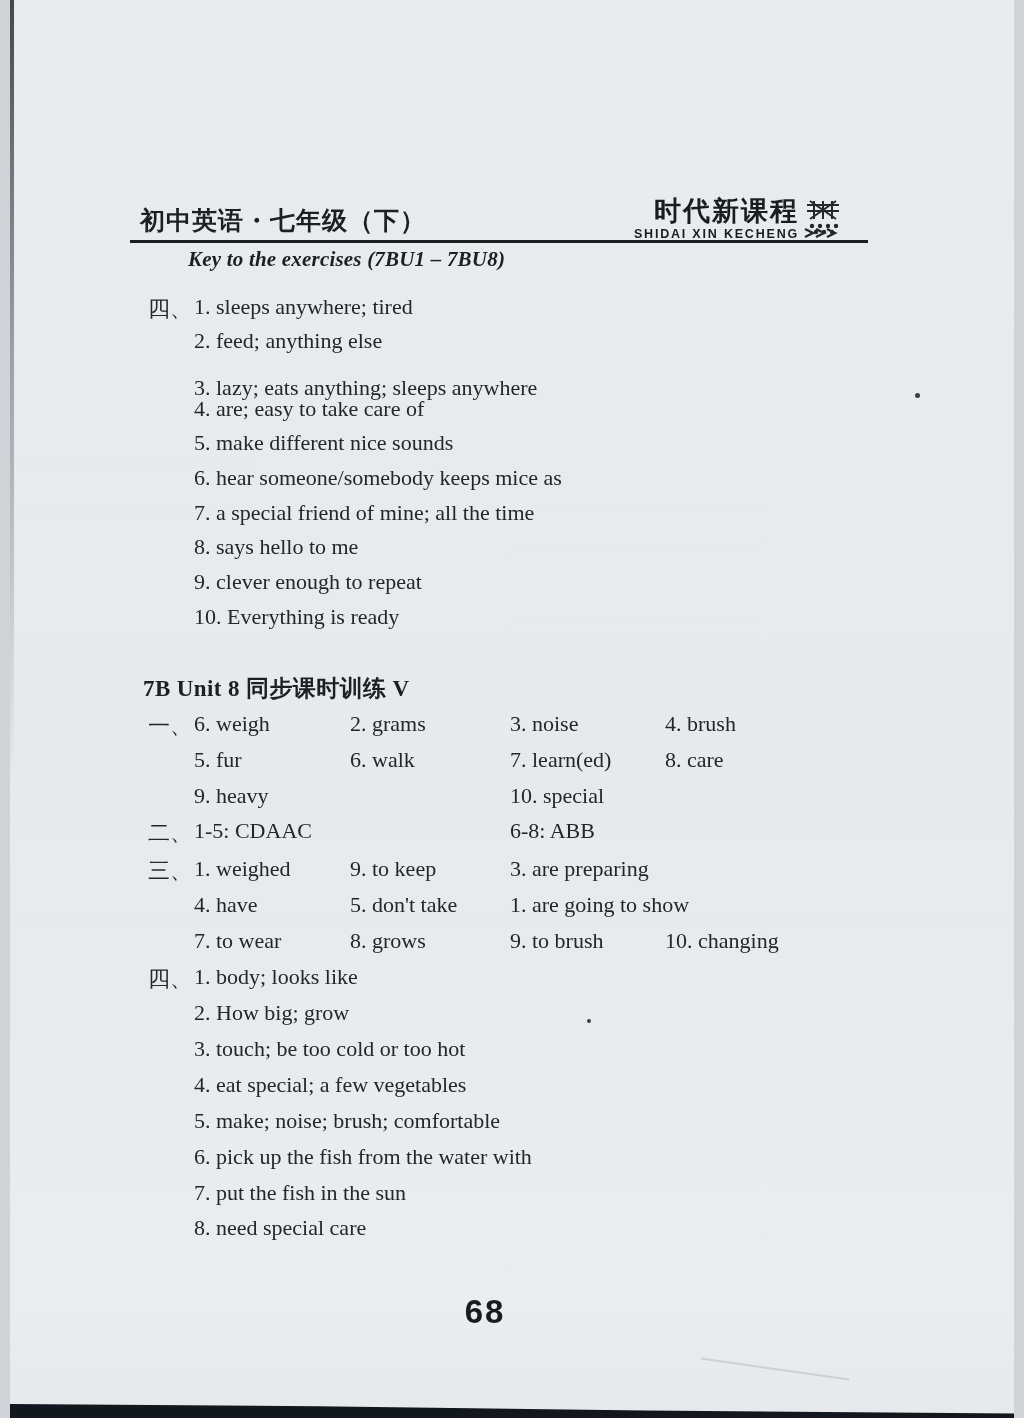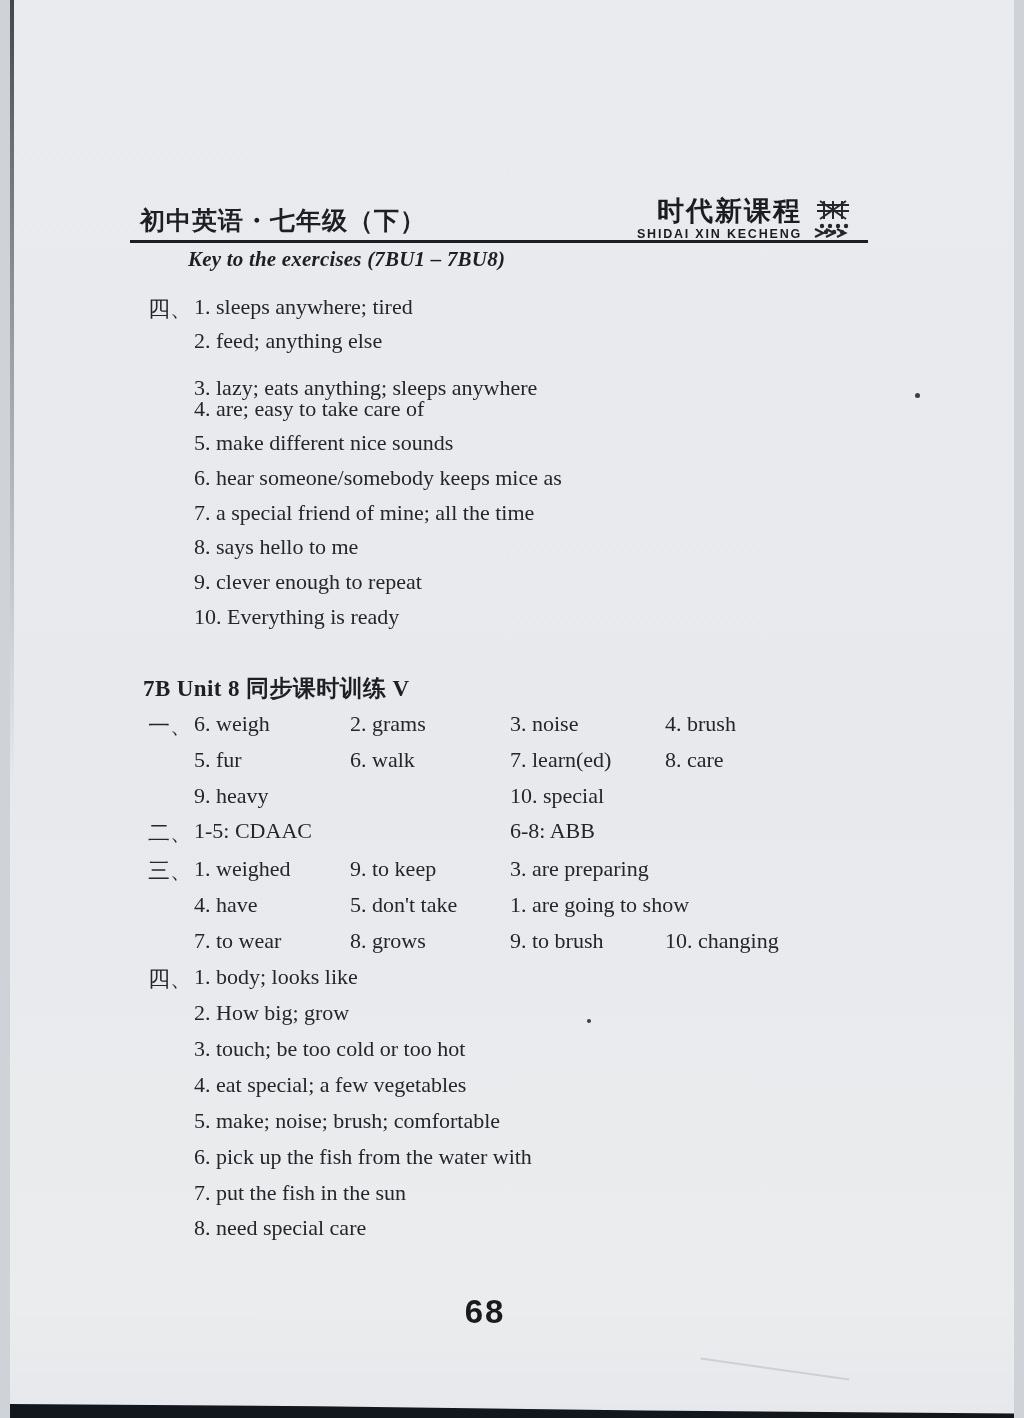--- a/index.html
+++ b/index.html
@@ -29,22 +29,22 @@
   .speck{position:absolute;background:#3c3e42;border-radius:50%;}
   .speck.s1{left:905px;top:393px;width:5px;height:5px;}
   .speck.s2{left:577px;top:1019px;width:4px;height:4px;}
 
   
   .book-title{
     position:absolute;left:130px;top:204px;
     font-size:25px;font-weight:bold;letter-spacing:1px;color:#1e1f22;
   }
   .logo{
-    position:absolute;top:198px;right:162px;
-    display:flex;align-items:center;gap:12px;
+    position:absolute;top:198px;right:172px;
+    display:flex;align-items:center;gap:5px;
   }
   .logo-text{text-align:right;}
   .logo-cn{font-size:27px;font-weight:bold;letter-spacing:2px;line-height:1;color:#1b1c1e;}
   .logo-en{font-size:12.5px;font-weight:bold;letter-spacing:1.8px;line-height:1;margin-top:3px;color:#1b1c1e;font-family:"Liberation Sans","DejaVu Sans",sans-serif;}
   .logo-icon{margin-top:1px;}
   .rule{
     position:absolute;left:120px;top:240px;width:738px;height:3px;background:#1d1e20;
   }
   .key-line{
     position:absolute;left:130px;top:247px;

